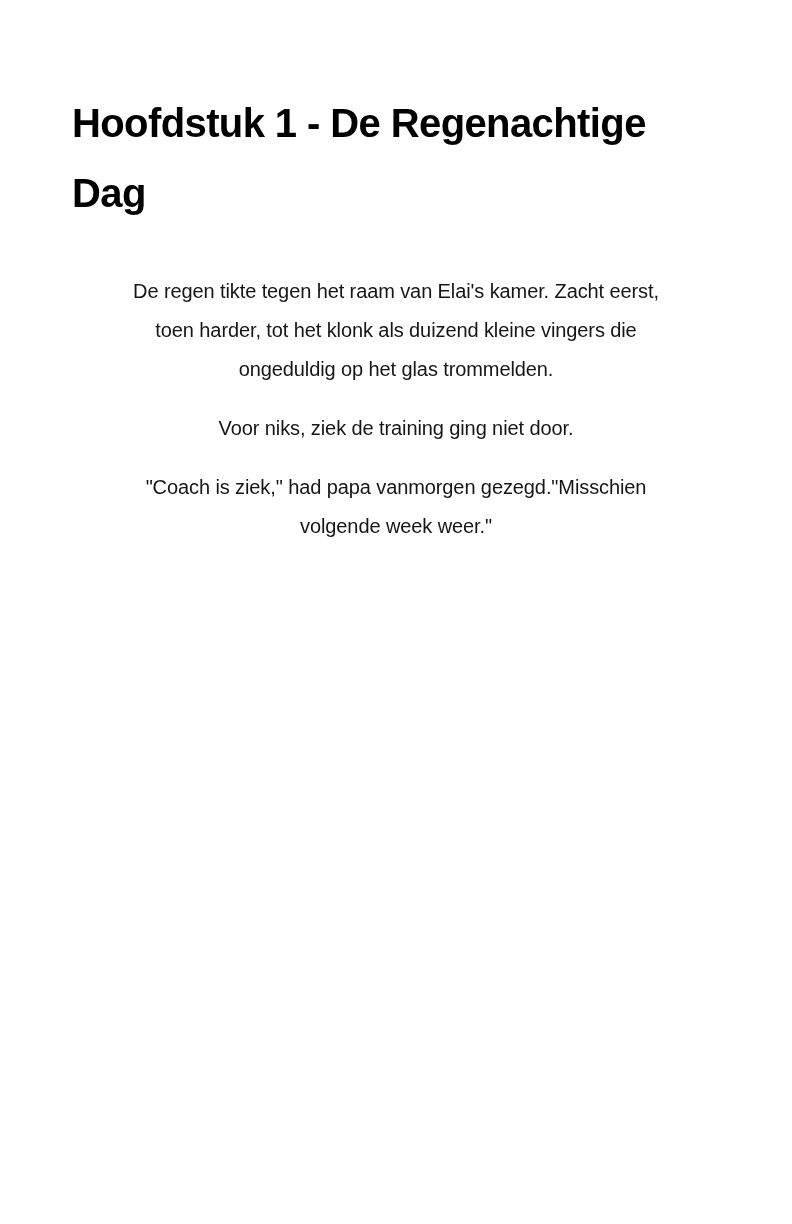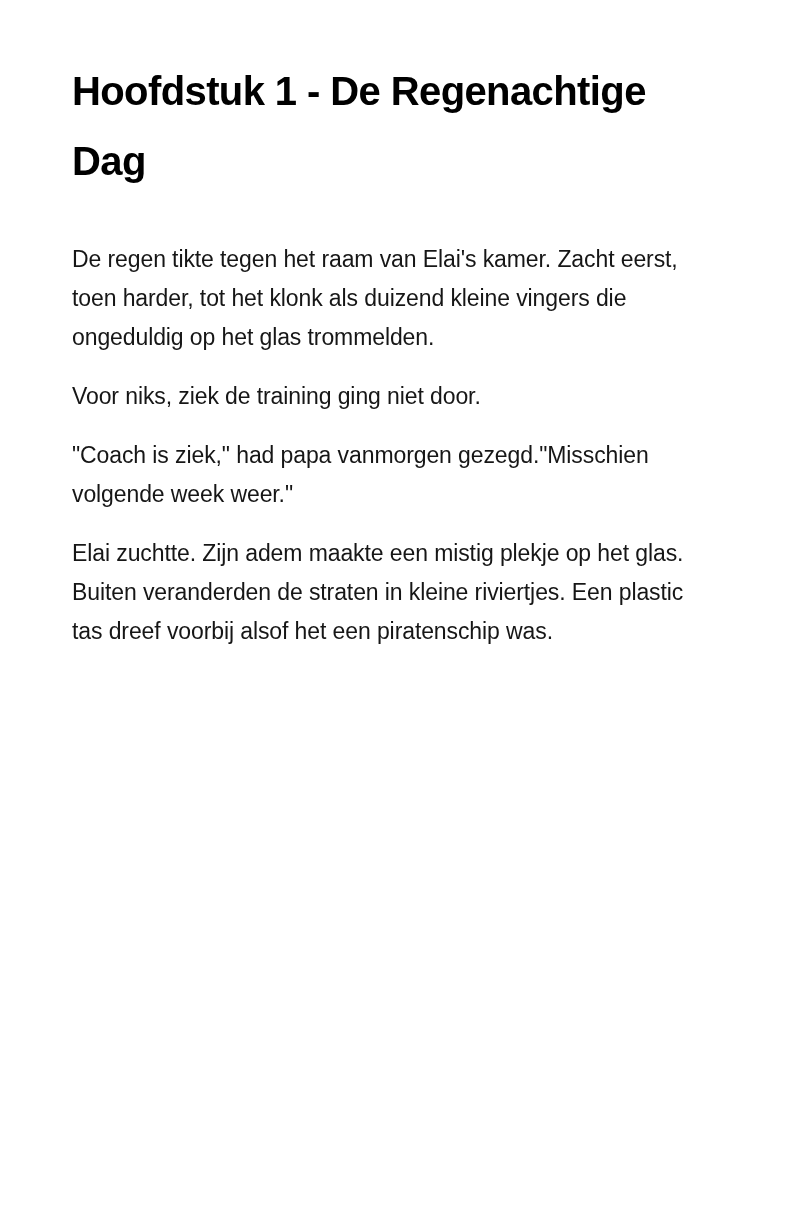--- a/index.html
+++ b/index.html
@@ -7,57 +7,55 @@
     padding: 0;
     background: #ffffff;
   }
   .page {
     position: relative;
     width: 792px;
     height: 1224px;
     background: var(--page-bg, #ffffff);
     overflow: hidden;
     box-sizing: border-box;
-    padding: 56px 72px 0 72px;
+    padding: 88px 72px 0 72px;
     font-family: "Liberation Sans", "DejaVu Sans", sans-serif;
   }
   h1.chapter-heading {
     margin: 0 0 44px 0;
     font-size: 40px;
     font-weight: 700;
     line-height: 70px;
     letter-spacing: -0.6px;
     color: var(--heading-color, #000000);
     white-space: pre;
   }
   p.body-paragraph {
     margin: 0 0 20px 0;
-    font-size: 23px;
+    font-size: 20px;
     font-weight: 400;
     line-height: 39px;
     letter-spacing: -0.1px;
     color: var(--body-color, #161616);
     white-space: pre;
+    text-align: center;
   }
 </style>
 </head>
 <body>
 
 <div class="page">
   <h1 class="chapter-heading">Hoofdstuk 1 - De Regenachtige
 Dag</h1>
 
   <p class="body-paragraph">De regen tikte tegen het raam van Elai's kamer. Zacht eerst,
 toen harder, tot het klonk als duizend kleine vingers die
 ongeduldig op het glas trommelden.</p>
 
 
   <p class="body-paragraph">Voor niks, ziek de training ging niet door.</p>
 
   <p class="body-paragraph">"Coach is ziek," had papa vanmorgen gezegd."Misschien
 volgende week weer."</p>
 
-  <p class="body-paragraph">Elai zuchtte. Zijn adem maakte een mistig plekje op het glas.
-Buiten veranderden de straten in kleine riviertjes. Een plastic
-tas dreef voorbij alsof het een piratenschip was.</p>
 
 
 </div>
 
 </body></html>

